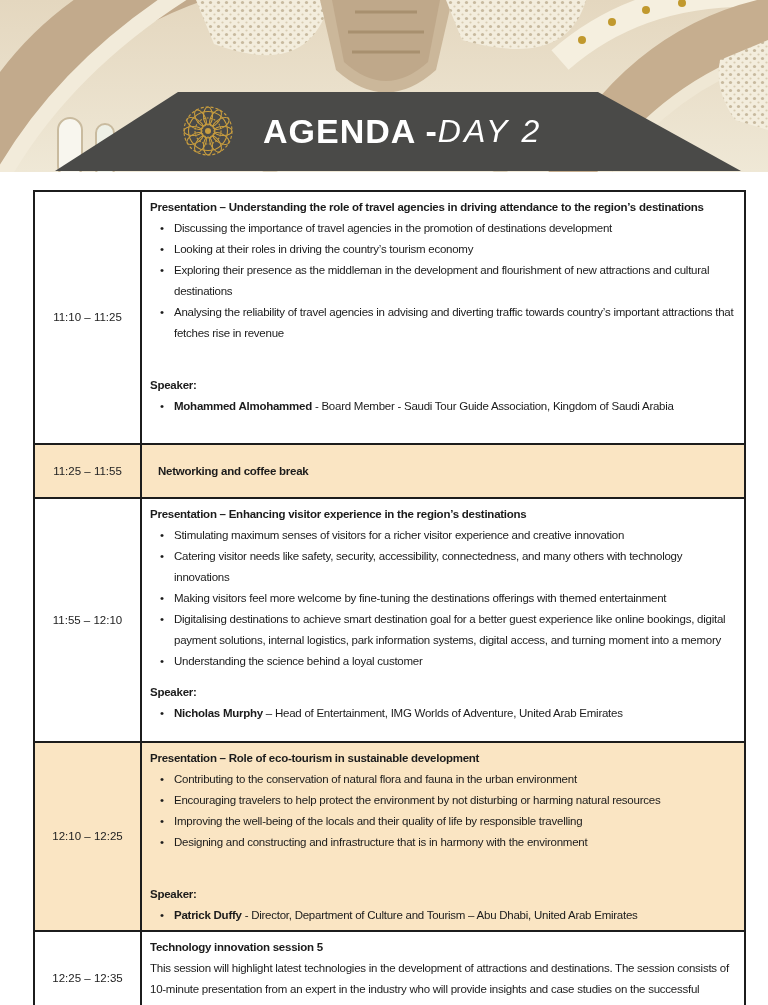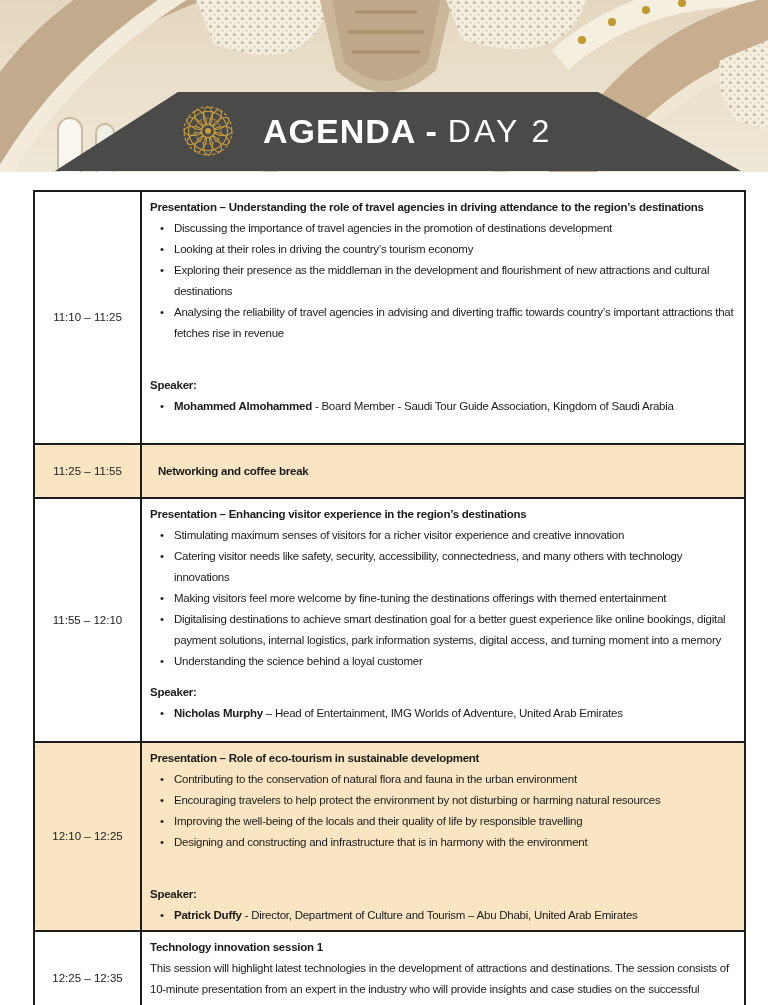--- a/index.html
+++ b/index.html
@@ -14,31 +14,31 @@
   .banner{
     position:absolute;left:0;top:92px;width:744px;height:79px;background:#4a4a48;
     clip-path:polygon(178px 0px, 598px 0px, 741px 100%, 55px 100%);
   }
   .logo{position:absolute;left:181px;top:12px;width:54px;height:54px;}
   .banner-title{
     position:absolute;left:263px;top:0;height:79px;display:flex;align-items:center;color:#ffffff;
     white-space:nowrap;
   }
   .t-bold{font-weight:700;font-size:34px;letter-spacing:1px;}
-  .t-light{font-weight:400;font-size:32px;letter-spacing:3px;margin-left:10px;}
+  .t-light{font-weight:400;font-size:32px;letter-spacing:3px;font-style:italic;}
   
   table.agenda{
     position:absolute;left:33px;top:190px;width:713px;border-collapse:collapse;table-layout:fixed;
     font-size:11.5px;line-height:21px;letter-spacing:-0.25px;
   }
   table.agenda td{border:2px solid #1c1c1c;background:#ffffff;}
   tr.highlight td{background:#fae5c3;}
   td.time-cell{
     width:103px;text-align:center;vertical-align:middle;letter-spacing:0;
-    font-size:11.5px;color:#222222;border-radius:8px;
+    font-size:11.5px;color:#222222;
   }
   td.content-cell{vertical-align:top;padding:5px 8px 4px 8px;}
   td.content-cell.single{vertical-align:middle;padding:0 16px;}
   .session-title{font-weight:700;}
   ul.bullets{margin:0;padding:0;list-style:none;}
   li.bullet{position:relative;padding-left:24px;}
   li.bullet::before{content:"\2022";position:absolute;left:10px;top:0;}
   .spacer{height:21px;}
   .speaker-label{font-weight:700;margin-top:10px;}
   .speaker-name{font-weight:700;}
@@ -178,20 +178,20 @@
             <div class="spacer"></div>
             <div class="speaker-label">Speaker:</div>
             <ul class="bullets">
               <li class="bullet"><span class="speaker-name">Patrick Duffy</span><span class="speaker-detail"> - Director, Department of Culture and Tourism – Abu Dhabi, United Arab Emirates</span></li>
             </ul>
           </td>
         </tr>
         <tr>
           <td class="time-cell">12:25 – 12:35</td>
           <td class="content-cell">
-            <div class="session-title">Technology innovation session 1</div>
+            <div class="session-title">Technology innovation session 5</div>
             <div class="desc">This session will highlight latest technologies in the development of attractions and destinations. The session consists of 10-minute presentation from an expert in the industry who will provide insights and case studies on the successful application of a variety of advanced technology and innovations.</div>
           </td>
         </tr>
       </tbody>
   </table>
 
 </div>
 
 </body></html>

